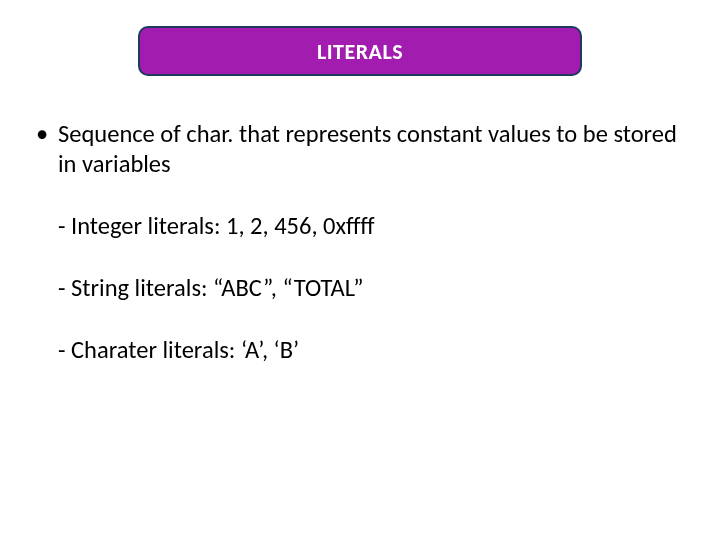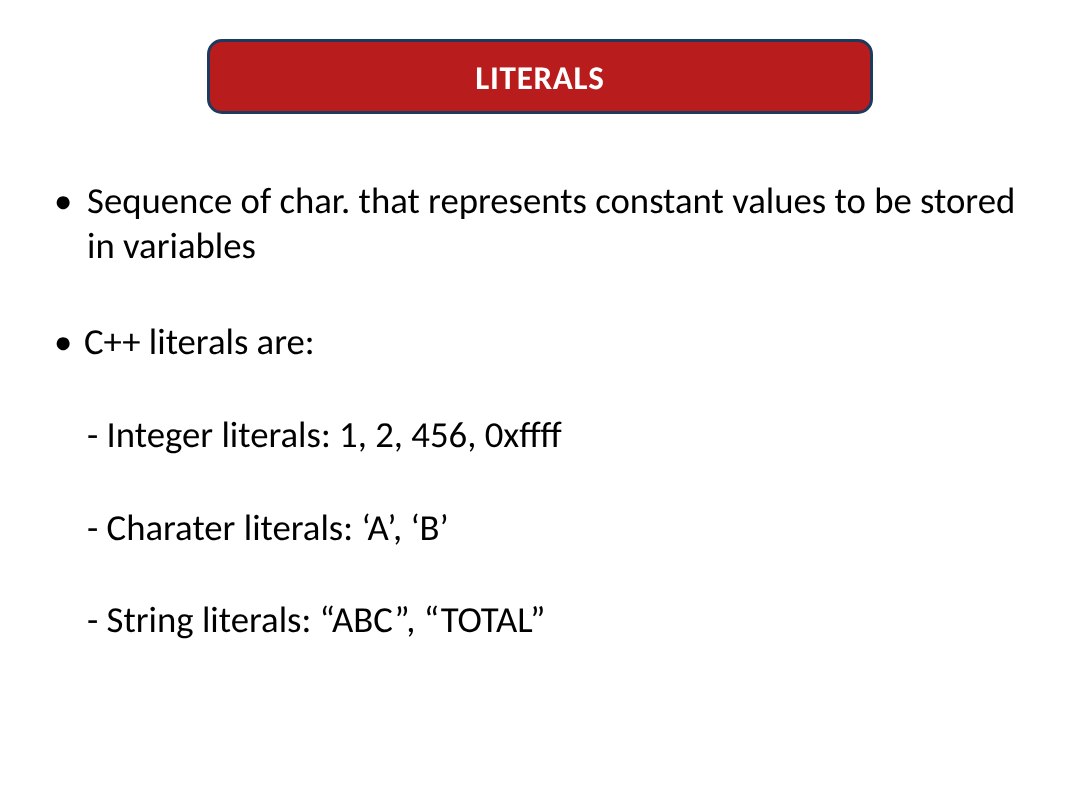--- a/index.html
+++ b/index.html
@@ -9,21 +9,21 @@
     background: #ffffff;
     font-family: Calibri, Arial, sans-serif;
     position: relative;
   }
   .title-box {
     position: absolute;
     top: 26px;
     left: 138px;
     width: 444px;
     height: 50px;
-    background: #b91c1c;
+    background: #a21caf;
     border: 2px solid #1f3a5f;
     border-radius: 10px;
     display: flex;
     align-items: center;
     justify-content: center;
   }
   .title-text {
     color: #ffffff;
     font-size: 22px;
     font-weight: bold;
@@ -33,21 +33,21 @@
     position: absolute;
     top: 120px;
     left: 30px;
     right: 30px;
     color: #000000;
     font-size: 24.5px;
     line-height: 1.22;
   }
   .bullet-block {
     display: flex;
-    margin-bottom: 34px;
+    margin-bottom: 20px;
   }
   .bullet-dot {
     width: 28px;
     flex-shrink: 0;
     padding-left: 6px;
   }
   .bullet-dot::before {
     content: "•";
   }
   .bullet-text {
@@ -79,24 +79,20 @@
   <span class="title-text">LITERALS</span>
 </div>
 
 <div class="content">
 
   <div class="bullet-block">
     <div class="bullet-dot"></div>
     <div class="bullet-text">Sequence of char. that represents constant values to be stored in variables</div>
   </div>
 
-  <div class="bullet-line">
-    <div class="dot"></div>
-    <div>C++ literals are:</div>
-  </div>
 
   <div class="sub-block">
     <div class="sub-line">- Integer literals: 1, 2, 456, 0xffff</div>
+    <div class="sub-line">- String literals: “ABC”, “TOTAL”</div>
     <div class="sub-line">- Charater literals: ‘A’, ‘B’</div>
-    <div class="sub-line">- String literals: “ABC”, “TOTAL”</div>
   </div>
 
 </div>
 
 </body></html>

